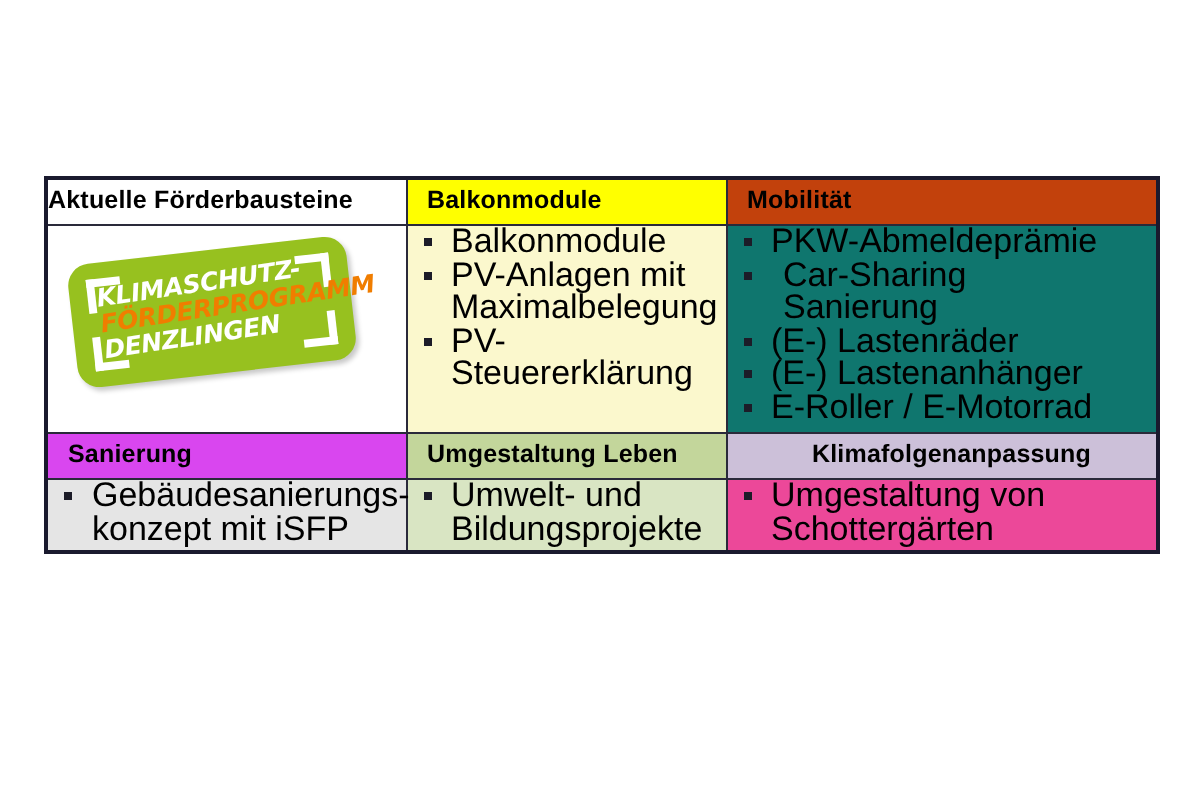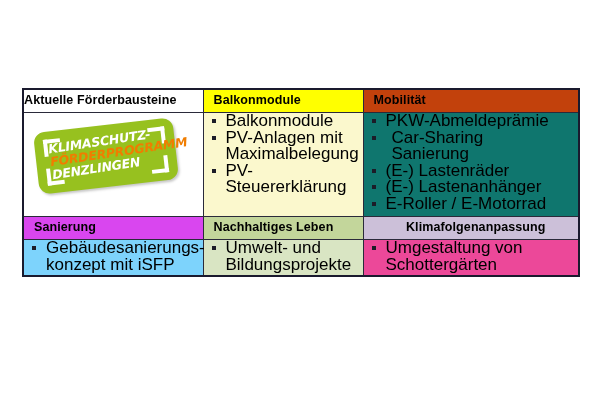--- a/index.html
+++ b/index.html
@@ -92,21 +92,21 @@
   .cell-title-plain { background: #ffffff; }
   .cell-body-plain  { background: #ffffff; }
 
   .cell-pv-hdr   { background: #ffff00; }
   .cell-pv-body  { background: #fbf8cd; }
 
   .cell-mob-hdr  { background: #c2410c; }
   .cell-mob-body { background: #0f766e; }
 
   .cell-san-hdr  { background: #d946ef; }
-  .cell-san-body { background: #7dd3fc; }
+  .cell-san-body { background: #e5e5e5; }
 
   .cell-nl-hdr   { background: #c3d69b; }
   .cell-nl-body  { background: #d9e5c3; }
 
   .cell-kfa-hdr  { background: #ccc0d9; text-align: center; }
   .cell-kfa-body { background: #ec4899; }
 
   
   #logo {
     position: relative;
@@ -239,21 +239,21 @@
             </li>
           </ul>
         </td>
       </tr>
 
       <tr>
         <td class="cell-san-hdr">
           <div class="hdr">Sanierung</div>
         </td>
         <td class="cell-nl-hdr">
-          <div class="hdr">Nachhaltiges Leben</div>
+          <div class="hdr">Umgestaltung Leben</div>
         </td>
         <td class="cell-kfa-hdr">
           <div class="hdr">Klimafolgenanpassung</div>
         </td>
       </tr>
 
       <tr>
         <td class="cell-san-body bodycell">
           <ul class="items">
             <li>

